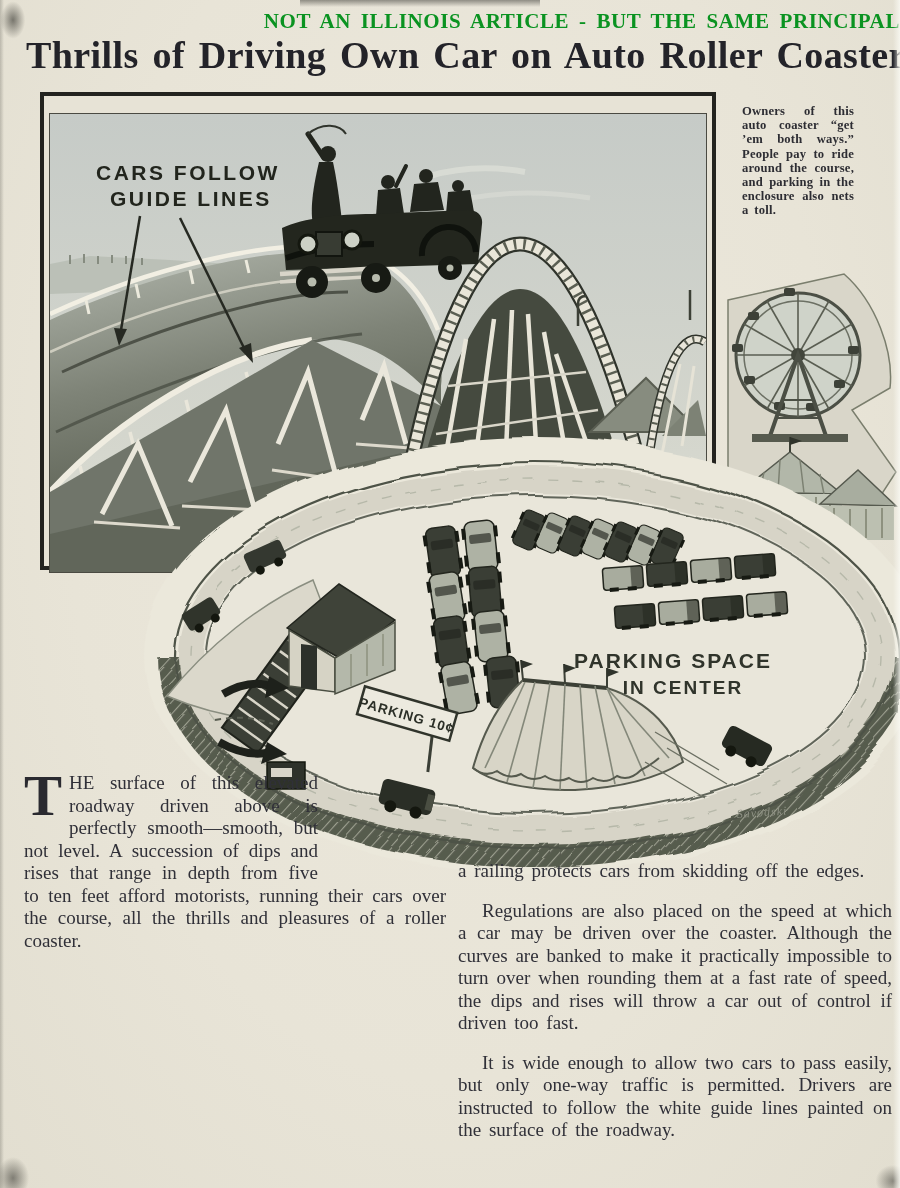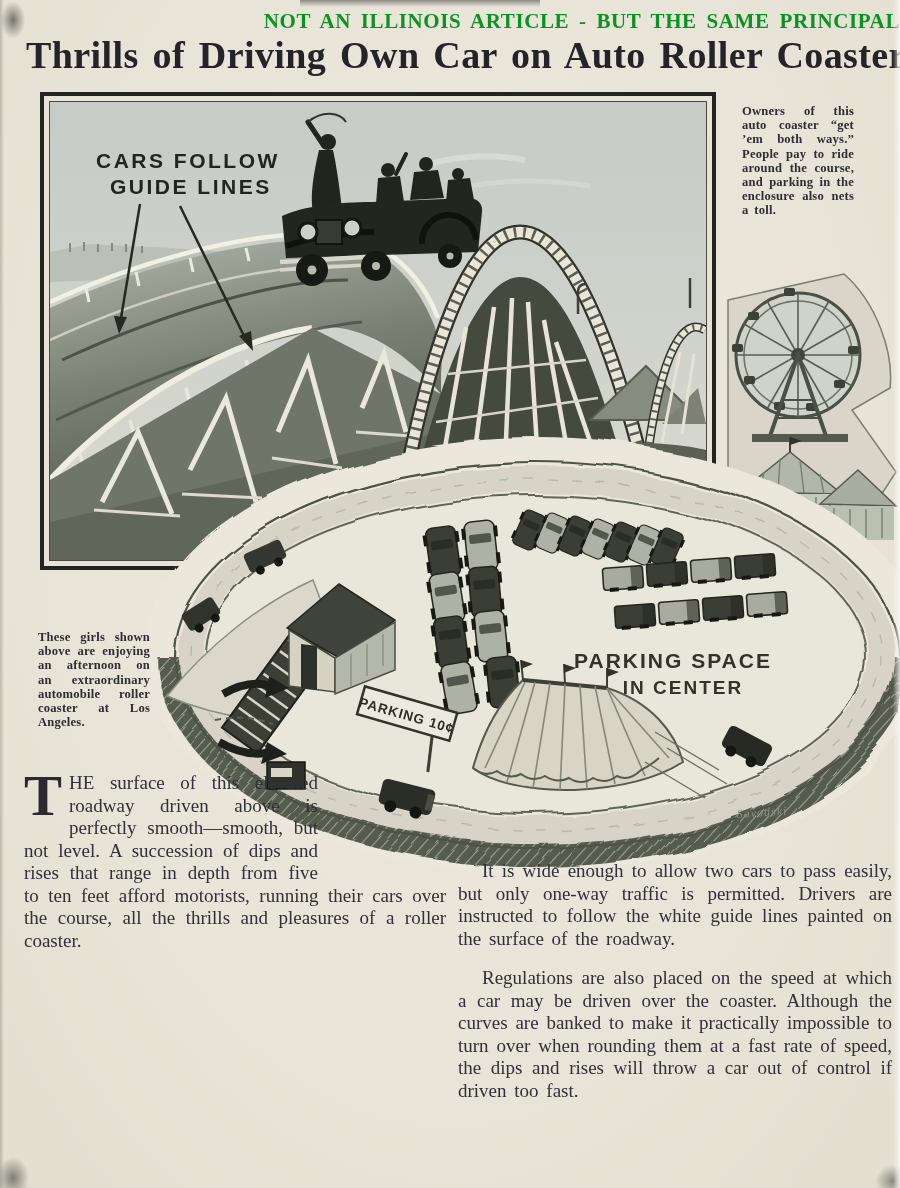--- a/index.html
+++ b/index.html
@@ -18,21 +18,21 @@
 
   .header-note{position:absolute;left:0;top:9px;width:100%;text-align:right;
     color:var(--green,#0a9321);font-weight:bold;font-size:21px;letter-spacing:.6px;word-spacing:4px;
     font-family:"Liberation Serif","DejaVu Serif",serif;}
   .page-title{position:absolute;left:26px;top:33px;width:850px;
     font-size:38px;font-weight:bold;color:#232329;
     text-align:justify;text-align-last:justify;letter-spacing:.4px;word-spacing:4px;white-space:nowrap;}
 
   .frame{position:absolute;left:40px;top:92px;width:676px;height:478px;
     border:4px solid #23231f;box-sizing:border-box;background:#e7e3d6;z-index:1;}
-  .artwork{position:absolute;left:50px;top:102px;width:656px;height:458px;z-index:1;
+  .artwork{position:absolute;left:50px;top:114px;width:656px;height:458px;z-index:1;
     outline:1px solid #4a4a42;}
   .artwork svg{display:block;}
 
   .ferris{position:absolute;left:724px;top:260px;width:176px;height:285px;z-index:1;}
   .aerial{position:absolute;left:55px;top:432px;width:845px;height:445px;z-index:2;}
 
   .caption{position:absolute;z-index:3;font-weight:bold;color:#2d2d33;
     text-align:justify;line-height:14.2px;font-size:12.6px;letter-spacing:.2px;word-spacing:2.5px;}
   .cap-right{left:742px;top:104px;width:112px;}
   .cap-left{left:38px;top:630px;width:112px;}
@@ -389,28 +389,28 @@
 
       <g font-family="Liberation Sans, DejaVu Sans, sans-serif" font-weight="bold" fill="#30342b" letter-spacing="2">
         <text x="618" y="236" text-anchor="middle" font-size="21">PARKING SPACE</text>
         <text x="628" y="262" text-anchor="middle" font-size="19">IN CENTER</text>
       </g>
       <text x="682" y="386" transform="rotate(-4 682,386)" font-family="Liberation Serif, DejaVu Serif, serif" font-style="italic" font-size="12" fill="#8e9184" letter-spacing="1">Savodski</text>
     </svg>
   </div>
 
   <div class="caption cap-right">Owners of this auto coaster “get ’em both ways.” People pay to ride around the course, and parking in the enclosure also nets a toll.</div>
-  <div class="caption cap-left">These girls shown above are enjoying an afternoon on an extraordinary automobile roller coaster at Los Angeles.</div>
 
   <div class="col col1">
     <p><span class="p1-notch"></span><span class="dropcap">T</span><span>HE surface of this elevated roadway driven above is perfectly smooth—smooth, but not level. A succession of dips and rises that range in depth from five to ten feet afford motorists, running their cars over the course, all the thrills and pleasures of a roller coaster.</span></p>
   </div>
   <div class="col col2">
+    <p>a railing protects cars from skidding off the edges.</p>
+    <p class="indent">Regulations are also placed on the speed at which a car may be driven over the coaster. Although the curves are banked to make it practically impossible to turn over when rounding them at a fast rate of speed, the dips and rises will throw a car out of control if driven too fast.</p>
     <p class="indent">It is wide enough to allow two cars to pass easily, but only one-way traffic is permitted. Drivers are instructed to follow the white guide lines painted on the surface of the roadway.</p>
-    <p class="indent">Regulations are also placed on the speed at which a car may be driven over the coaster. Although the curves are banked to make it practically impossible to turn over when rounding them at a fast rate of speed, the dips and rises will throw a car out of control if driven too fast.</p>
   </div>
 
   <div class="smudge sm-top"></div>
   <div class="smudge sm-tl"></div>
   <div class="smudge sm-bl"></div>
   <div class="smudge sm-br"></div>
   <div class="smudge sm-left"></div>
   <div class="smudge sm-right"></div>
 </div>
 

